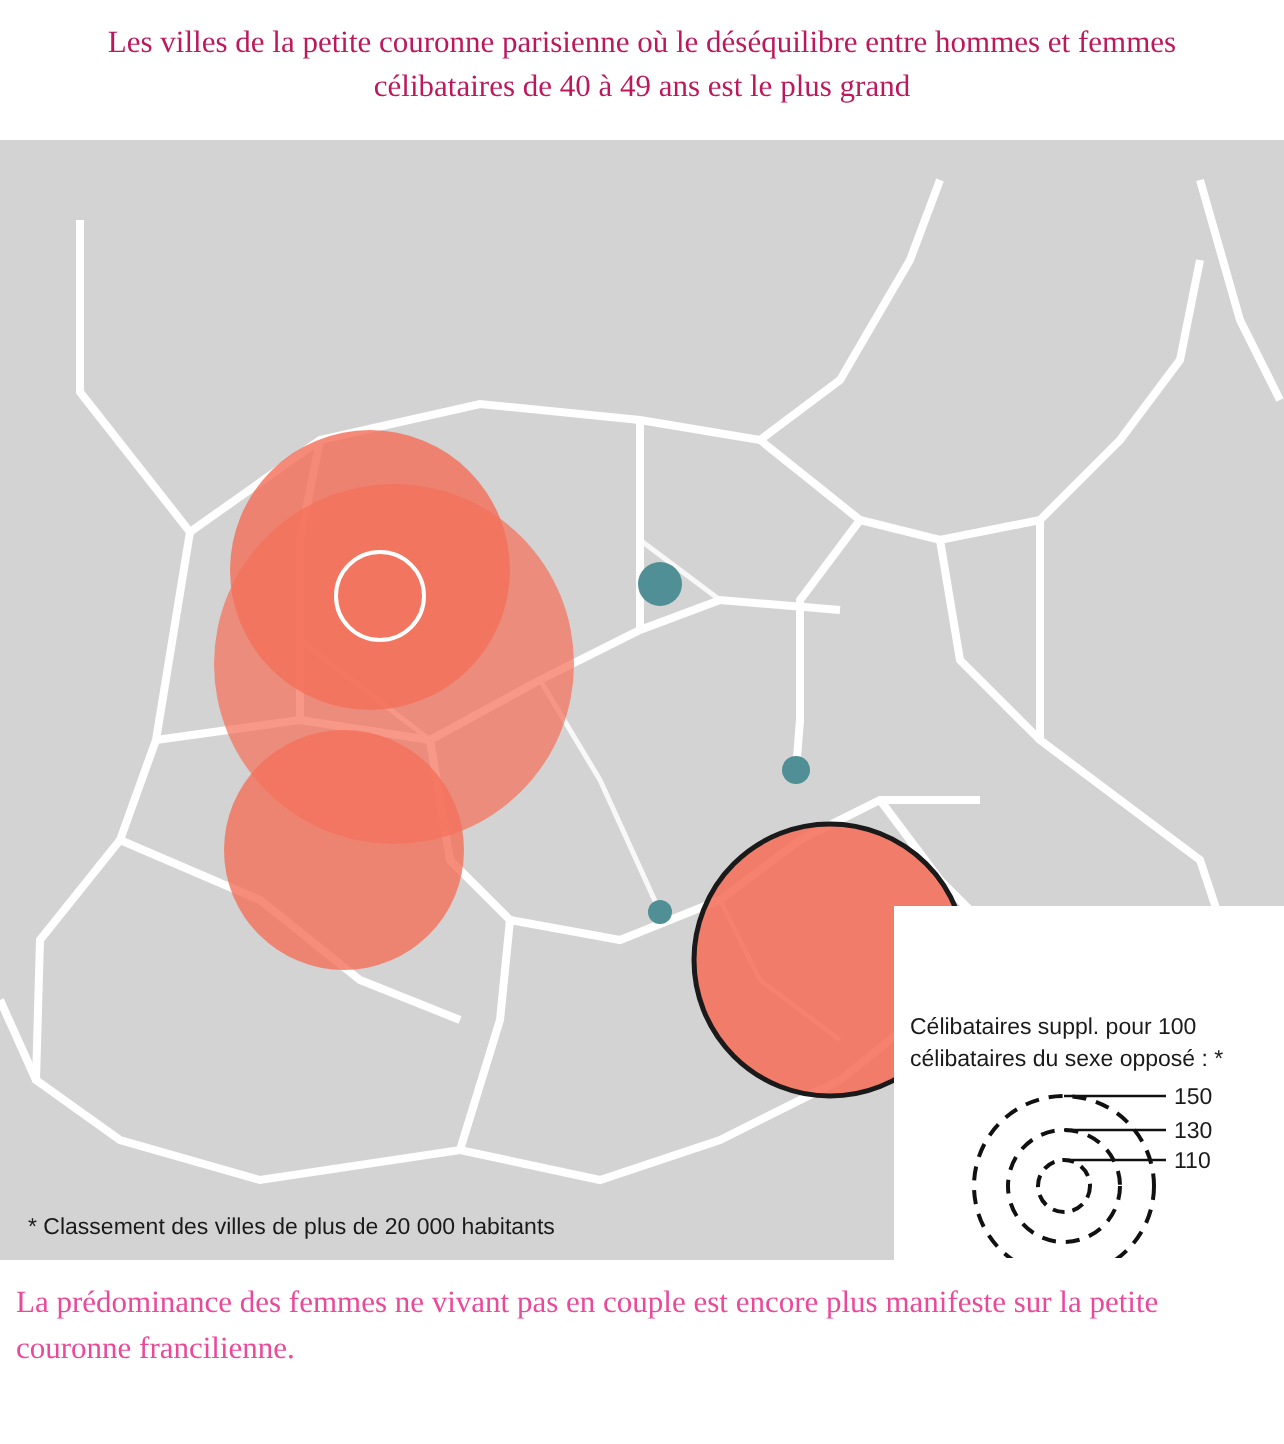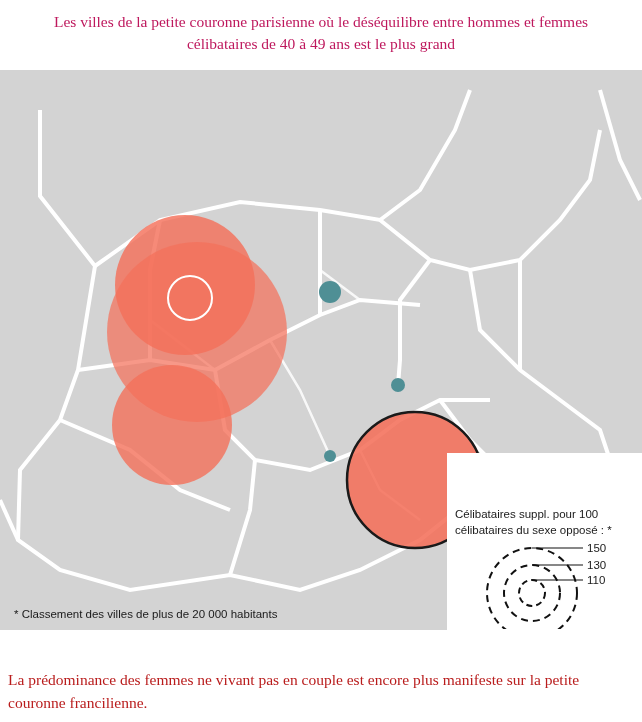--- a/index.html
+++ b/index.html
@@ -73,26 +73,26 @@
     margin-top: 48px;
   }
   .legend-svg {
     position: absolute;
     left: 0;
     top: 48px;
   }
   .caption {
     position: absolute;
     left: 8px;
-    top: 668px;
+    top: 640px;
     width: 620px;
     font-size: 15.5px;
     line-height: 1.5;
     font-family: "Liberation Serif", serif;
-    color: #b91c1c;
+    color: #ec4899;
   }
 </style>
 </head>
 <body>
 
 <div class="title">Les villes de la petite couronne parisienne où le déséquilibre entre hommes et femmes célibataires de 40 à 49 ans est le plus grand</div>
 
 <div class="map-wrap">
   <div class="map-bg"></div>
 

